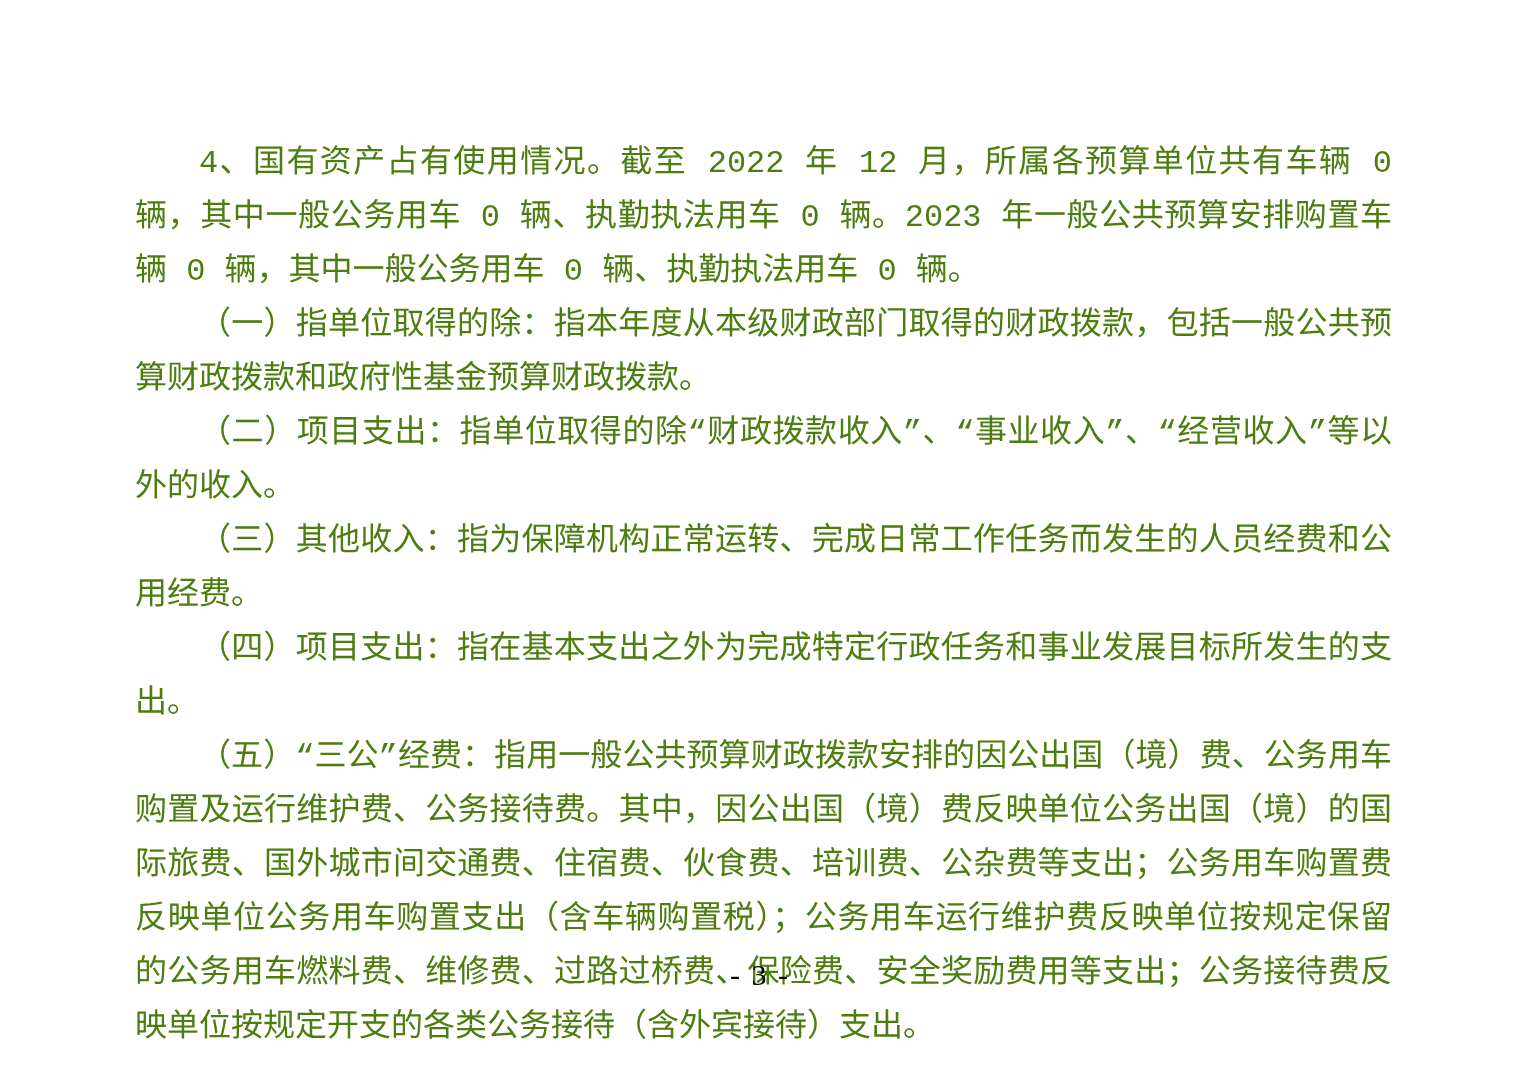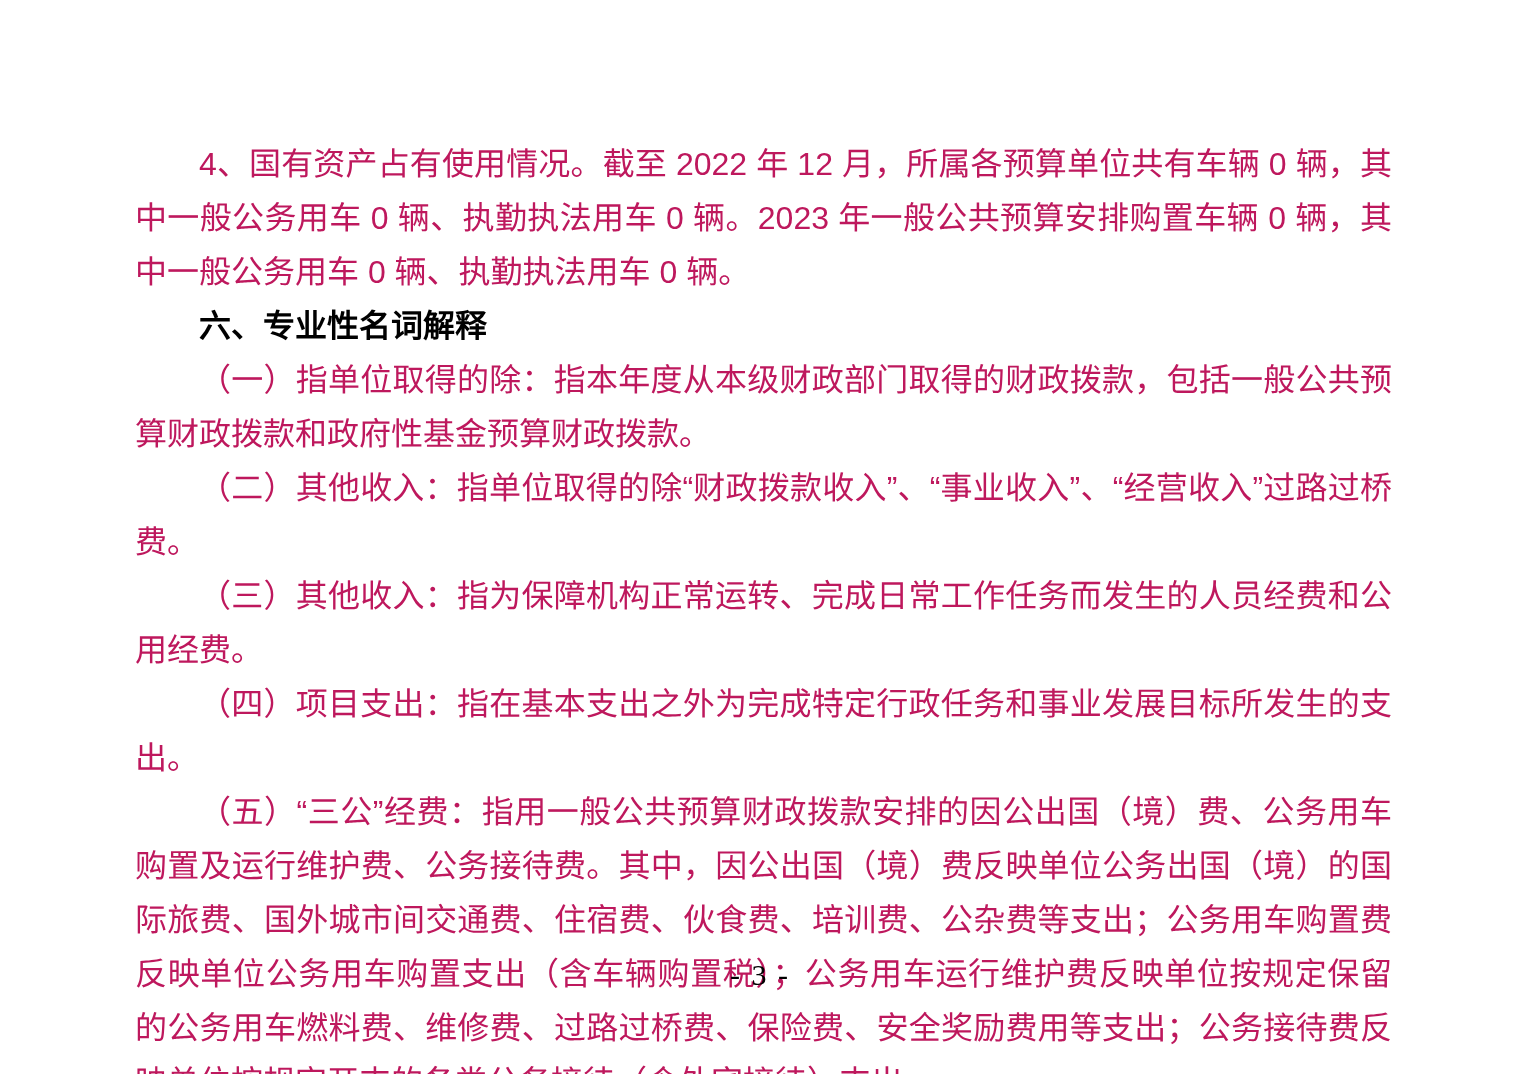--- a/index.html
+++ b/index.html
@@ -17,27 +17,27 @@
     overflow: hidden;
   }
   .doc-content {
     position: absolute;
     left: 135px;
     top: 137px;
     width: 1257px;
   }
   .para {
     margin: 0;
-    font-family: Liberation Sans, sans-serif;
+    font-family: Liberation Mono, monospace;
     font-size: 32px;
     line-height: 54px;
     text-align: justify;
     text-justify: inter-character;
     text-indent: 2em;
-    color: #be185d;
+    color: #4d7c0f;
   }
   .heading {
     margin: 0;
     font-family: "Liberation Sans", "DejaVu Sans", sans-serif;
     font-weight: 700;
     font-size: 32px;
     line-height: 54px;
     text-indent: 2em;
     text-align: left;
     color: #000000;
@@ -54,25 +54,24 @@
     color: #000000;
   }
 </style>
 </head>
 <body>
 
 <div class="page">
   <main class="doc-content">
     <p class="para">4、国有资产占有使用情况。截至 2022 年 12 月，所属各预算单位共有车辆 0 辆，其中一般公务用车 0 辆、执勤执法用车 0 辆。2023 年一般公共预算安排购置车辆 0 辆，其中一般公务用车 0 辆、执勤执法用车 0 辆。</p>
 
-    <h2 class="heading">六、专业性名词解释</h2>
 
     <p class="para">（一）指单位取得的除：指本年度从本级财政部门取得的财政拨款，包括一般公共预算财政拨款和政府性基金预算财政拨款。</p>
 
-    <p class="para">（二）其他收入：指单位取得的除“财政拨款收入”、“事业收入”、“经营收入”过路过桥费。</p>
+    <p class="para">（二）项目支出：指单位取得的除“财政拨款收入”、“事业收入”、“经营收入”等以外的收入。</p>
 
     <p class="para">（三）其他收入：指为保障机构正常运转、完成日常工作任务而发生的人员经费和公用经费。</p>
 
     <p class="para">（四）项目支出：指在基本支出之外为完成特定行政任务和事业发展目标所发生的支出。</p>
 
     <p class="para">（五）“三公”经费：指用一般公共预算财政拨款安排的因公出国（境）费、公务用车购置及运行维护费、公务接待费。其中，因公出国（境）费反映单位公务出国（境）的国际旅费、国外城市间交通费、住宿费、伙食费、培训费、公杂费等支出；公务用车购置费反映单位公务用车购置支出（含车辆购置税）；公务用车运行维护费反映单位按规定保留的公务用车燃料费、维修费、过路过桥费、保险费、安全奖励费用等支出；公务接待费反映单位按规定开支的各类公务接待（含外宾接待）支出。</p>
   </main>
 
   <footer class="page-footer">- 3 -</footer>
 </div>

